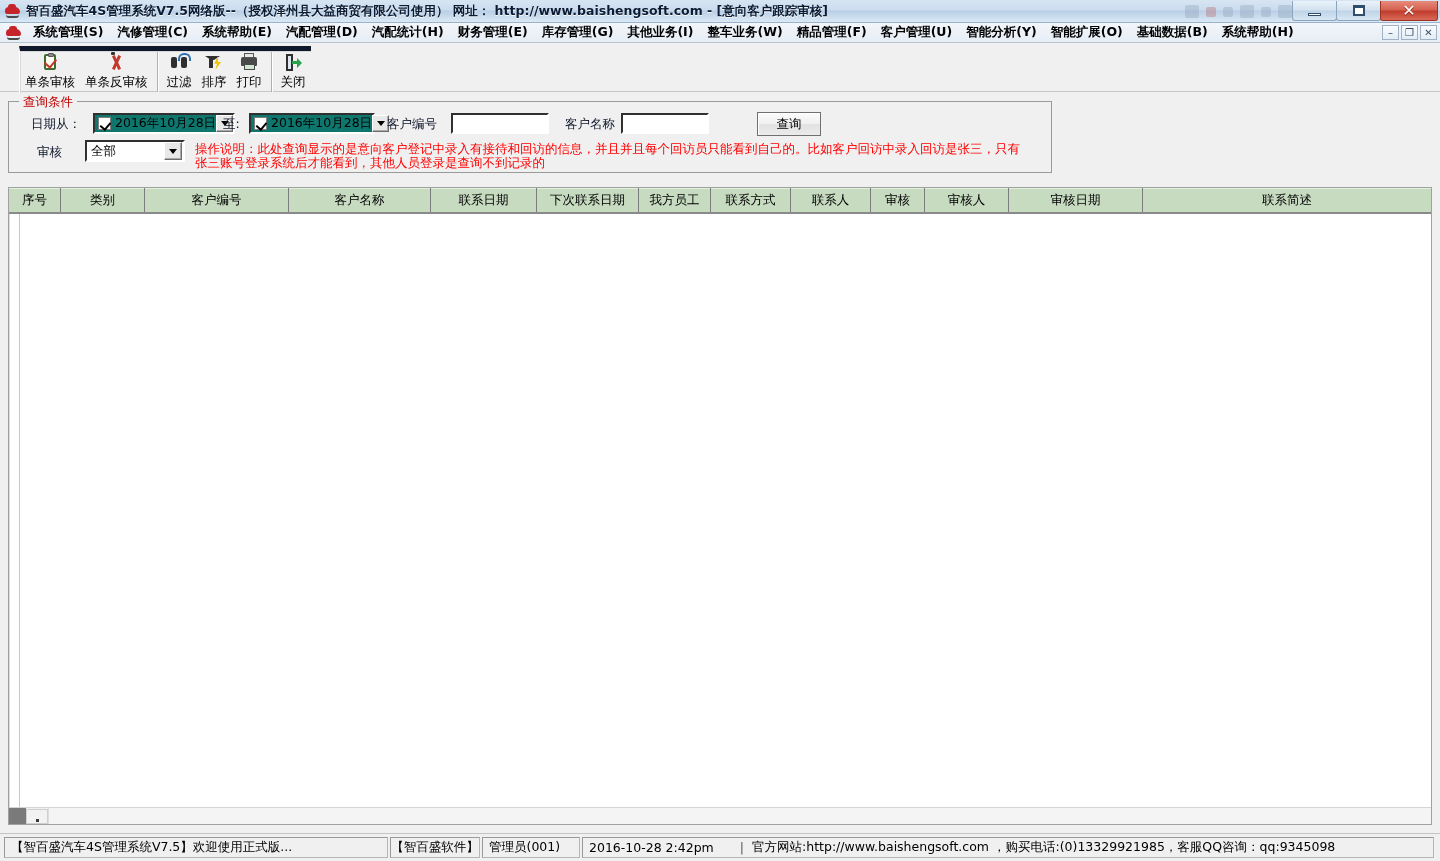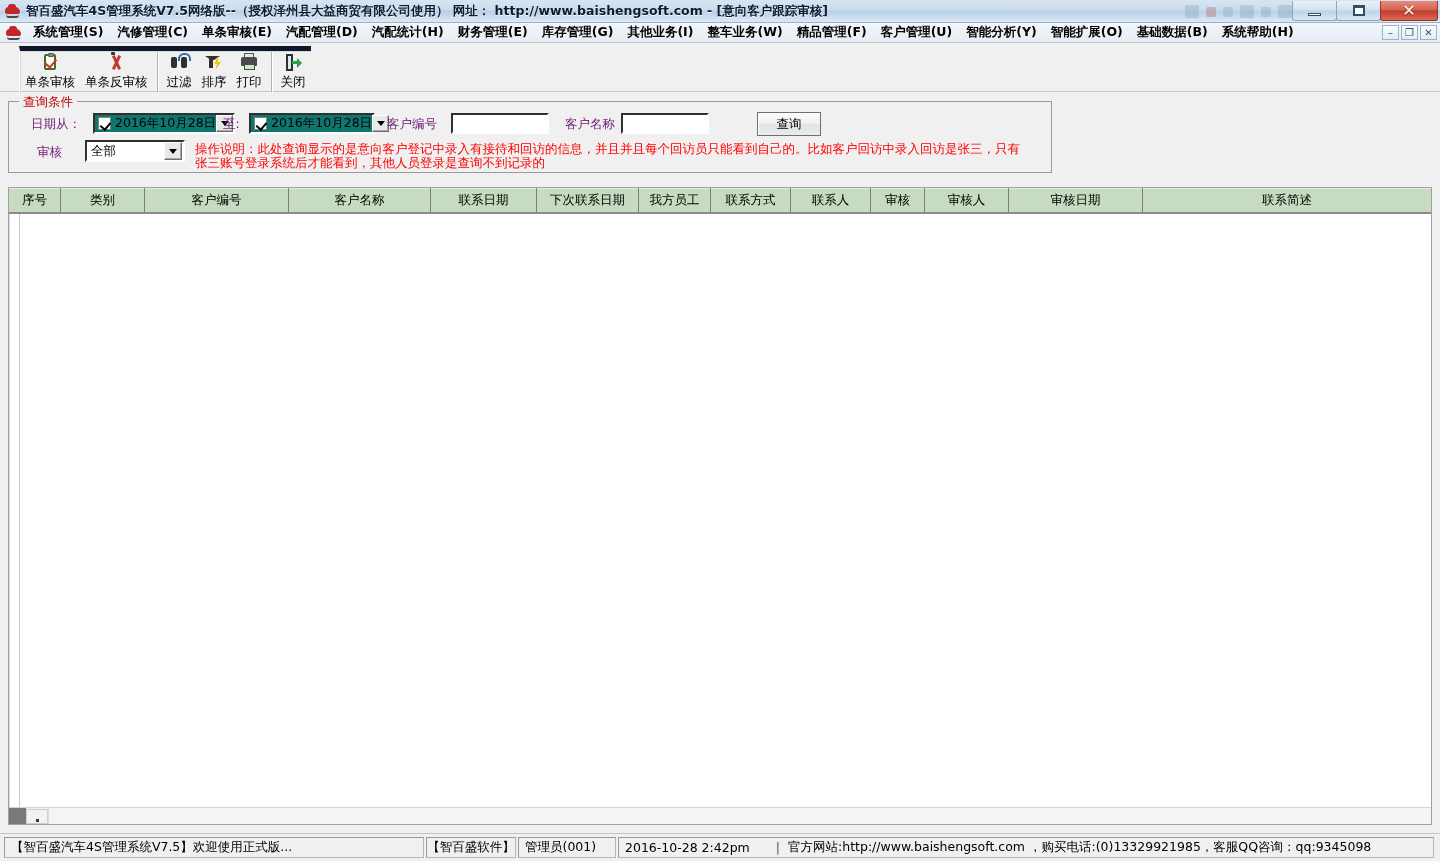--- a/index.html
+++ b/index.html
@@ -211,21 +211,21 @@
     left: 10px; top: -8px;
     background: #f0f0f0;
     padding: 0 4px;
     font-size: 12.5px;
     color: #c00000;
     white-space: nowrap;
   }
   .q-label {
     position: absolute;
     font-size: 12.5px;
-    color: #701a75;
+    color: #0f172a;
     white-space: nowrap;
   }
   .dtp {
     position: absolute;
     height: 21px;
     border: 2px inset #c4c4c4;
     border-top-color: #848484; border-left-color: #848484;
     border-right-color: #fff; border-bottom-color: #fff;
     background: #0f766e;
     box-sizing: border-box;
@@ -443,21 +443,21 @@
     </div>
   </div>
 </div>
 
 <div class="menubar">
   <div class="menubar-icon">
     <div class="car-glyph" style="top:3px;"></div>
   </div>
   <div class="menu-item">系统管理(S)</div>
   <div class="menu-item">汽修管理(C)</div>
-  <div class="menu-item">单条审核(E)</div>
+  <div class="menu-item">系统帮助(E)</div>
   <div class="menu-item">汽配管理(D)</div>
   <div class="menu-item">汽配统计(H)</div>
   <div class="menu-item">财务管理(E)</div>
   <div class="menu-item">库存管理(G)</div>
   <div class="menu-item">其他业务(I)</div>
   <div class="menu-item">整车业务(W)</div>
   <div class="menu-item">精品管理(F)</div>
   <div class="menu-item">客户管理(U)</div>
   <div class="menu-item">智能分析(Y)</div>
   <div class="menu-item">智能扩展(O)</div>
@@ -595,21 +595,21 @@
   <div class="grid-hscroll">
     <div class="scroll-corner"></div>
     <div class="scroll-thumb-area">
       <div class="scroll-thumb"></div>
     </div>
     <div class="scroll-track"></div>
   </div>
 </div>
 
 <div class="statusbar">
-  <div class="sb-panel" style="width:420px;">【智百盛汽车4S管理系统V7.5】欢迎使用正式版...</div>
+  <div class="sb-panel" style="width:384px;">【智百盛汽车4S管理系统V7.5】欢迎使用正式版...</div>
   <div class="sb-panel" style="width:90px; justify-content:center;text-align:center;">【智百盛软件】</div>
   <div class="sb-panel" style="width:98px;">管理员(001)</div>
   <div class="sb-panel sb-flex">
     <span>2016-10-28 2:42pm</span>
     <span class="sb-sep-pipe" style="margin-left:26px;">|</span>
     <span>官方网站:http://www.baishengsoft.com ，购买电话:(0)13329921985，客服QQ咨询：qq:9345098</span>
   </div>
 </div>
 
 </body></html>

